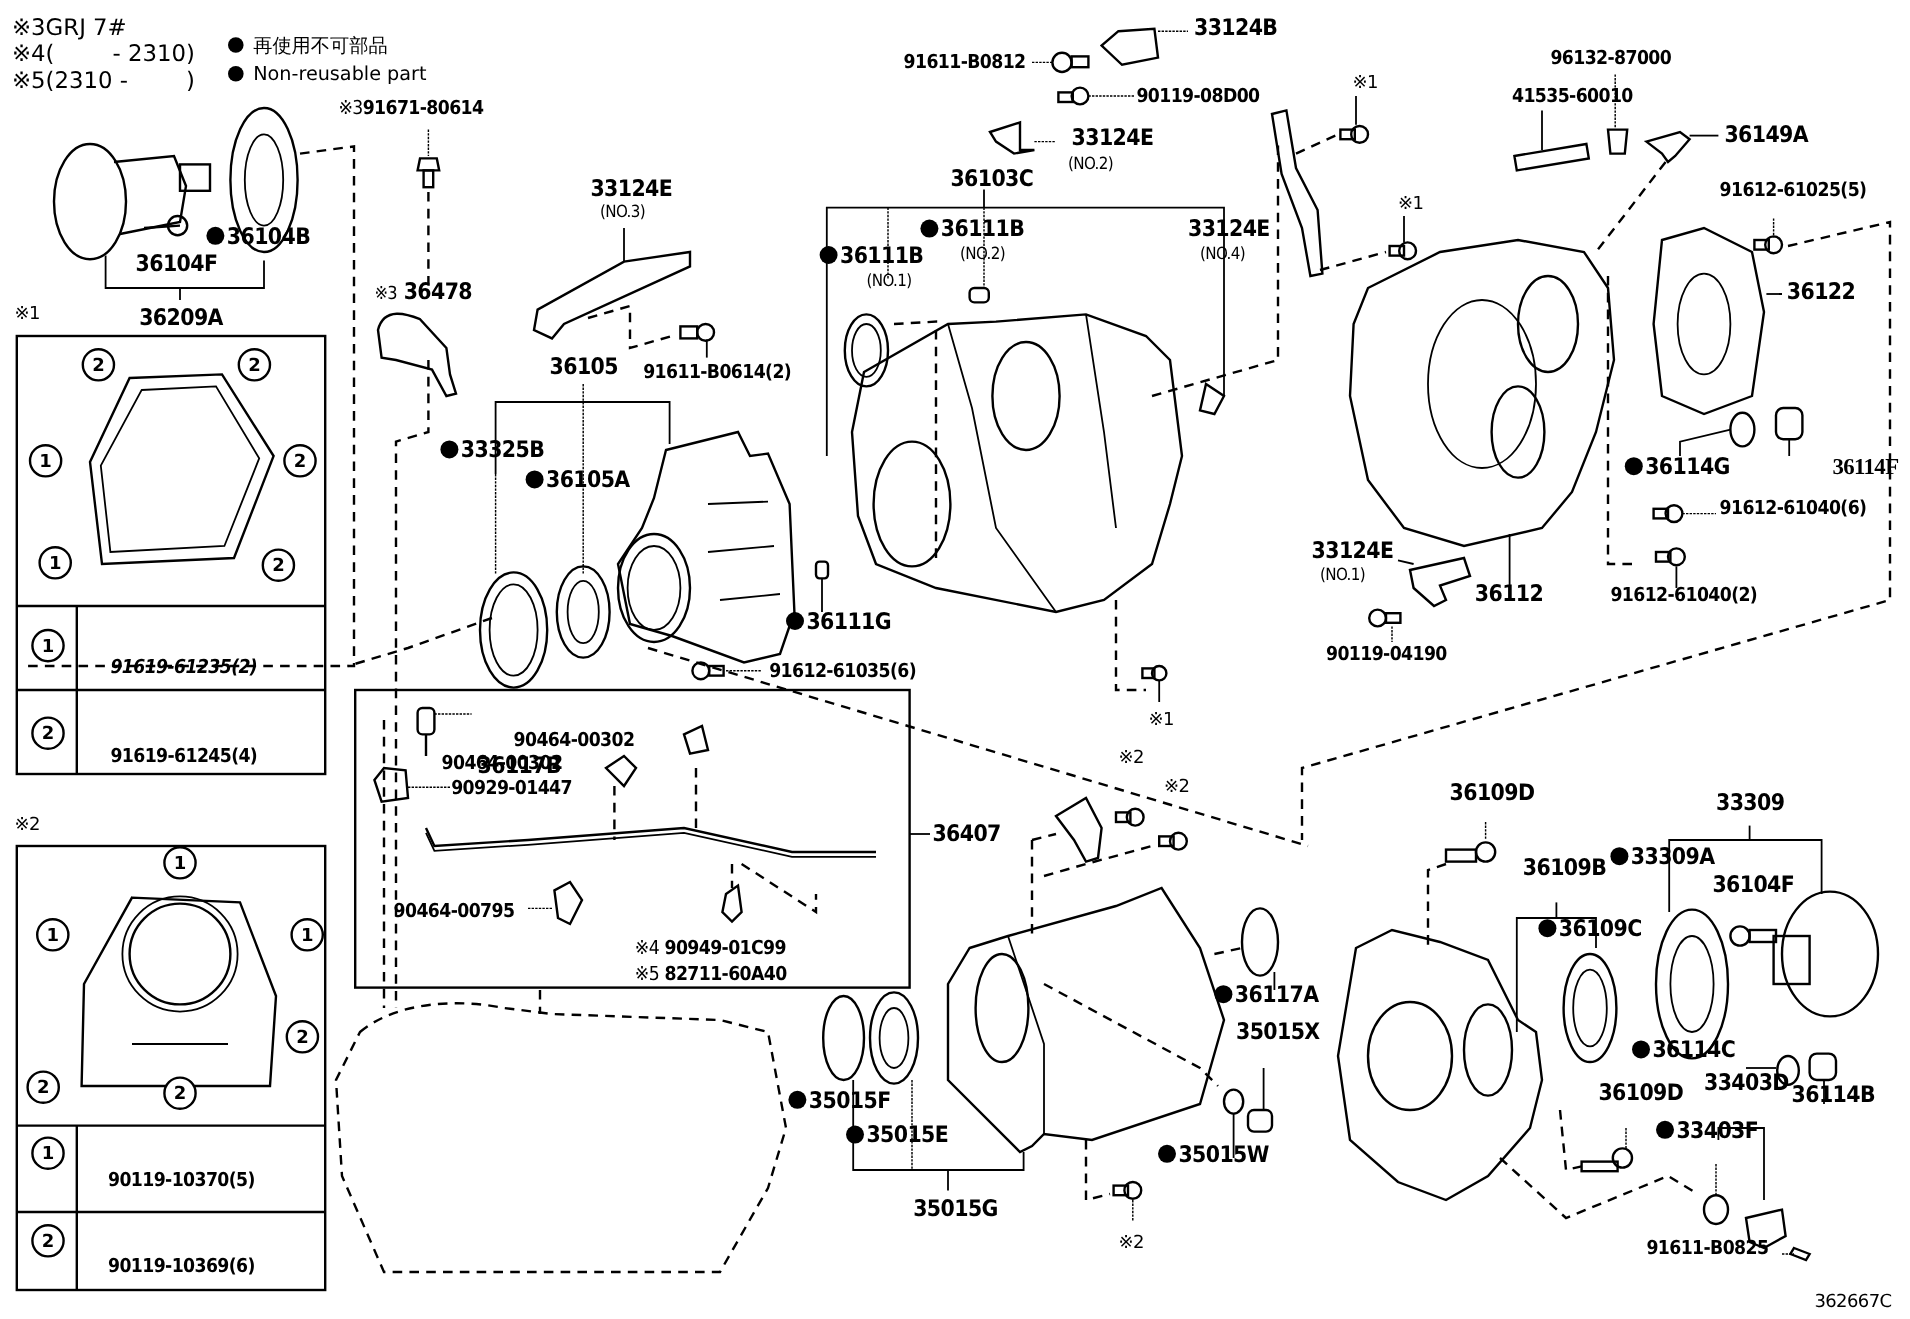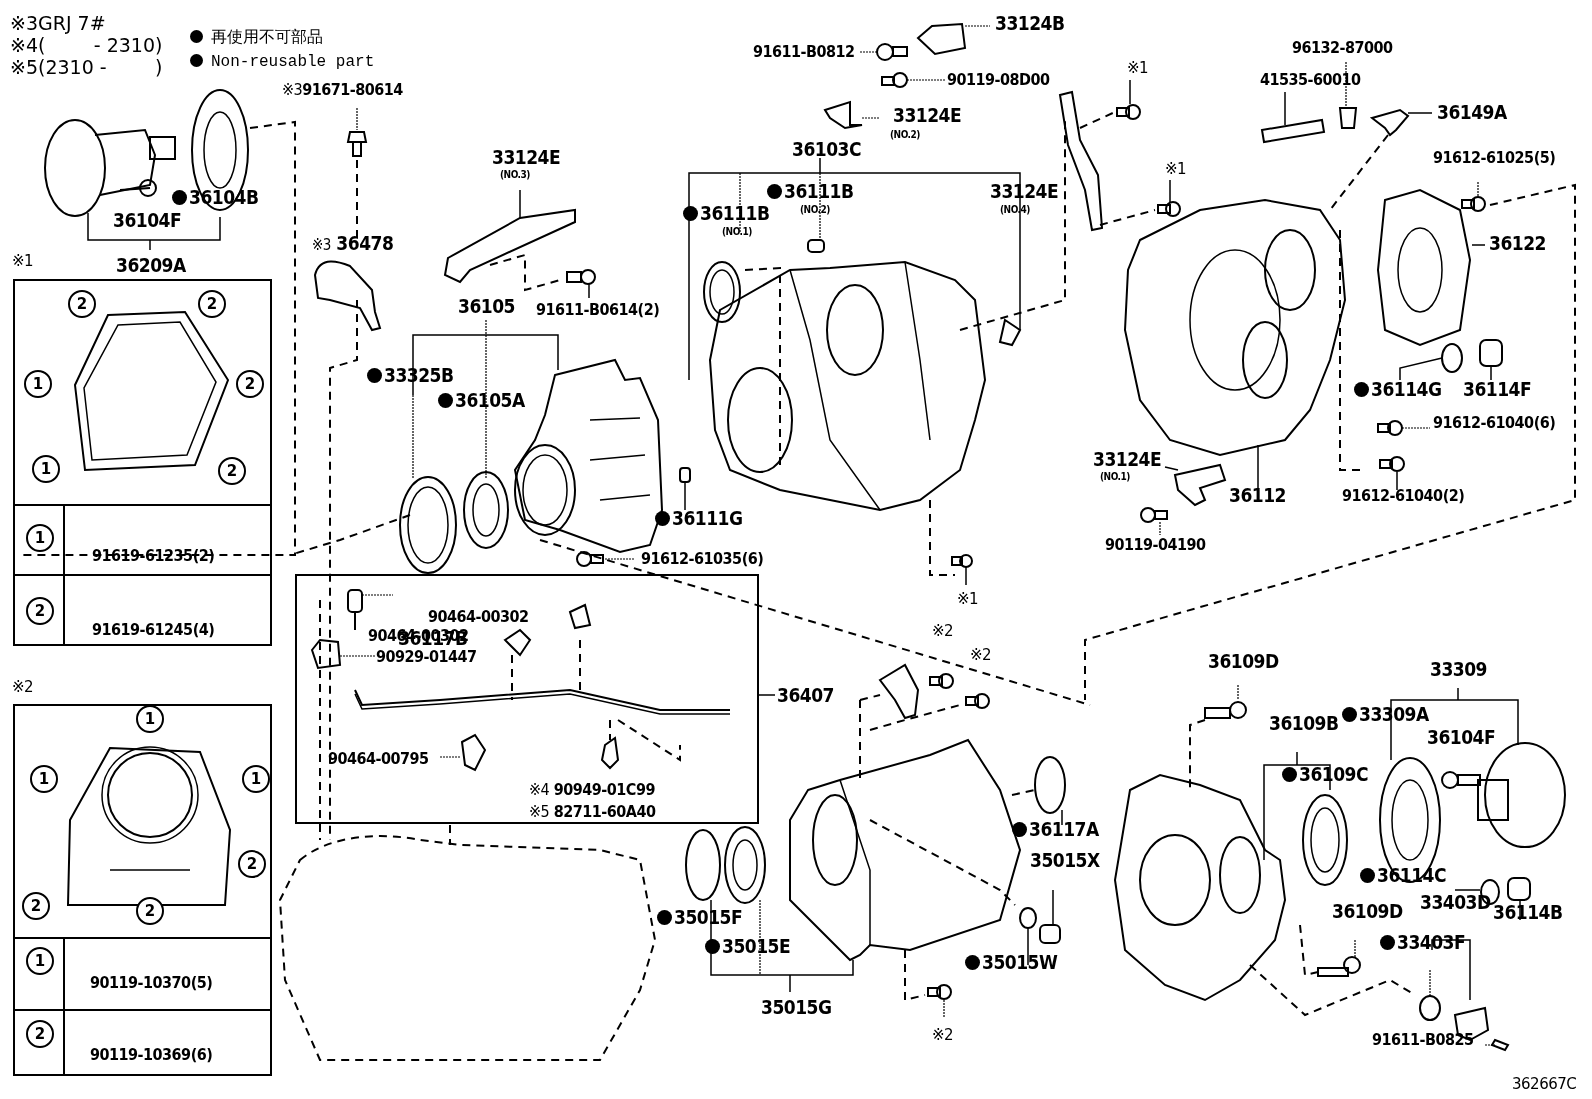--- a/index.html
+++ b/index.html
@@ -6,28 +6,28 @@
   body { width: 1592px; height: 1099px; position: relative; overflow: hidden;
          font-family: "DejaVu Sans", sans-serif; color: #000; }
   svg.art { position: absolute; left: 0; top: 0; width: 1592px; height: 1099px; }
   .ln { stroke: #000; stroke-width: 2; fill: none; }
   .lnt { stroke: #000; stroke-width: 1.5; fill: none; }
   .dash { stroke: #000; stroke-width: 2; fill: none; stroke-dasharray: 8 6; }
   .dot { stroke: #000; stroke-width: 1.2; fill: none; stroke-dasharray: 2 1; }
   .lbl { position: absolute; white-space: nowrap; font-family: "DejaVu Sans Condensed", "DejaVu Sans", sans-serif;
          font-weight: bold; font-size: 19px; letter-spacing: -0.5px; line-height: 1; }
   .lbl.sm { font-size: 16px; }
-  .lbl.xs { font-size: 10px; font-weight: bold; }
+  .lbl.xs { font-size: 14px; font-weight: normal; }
   .lbl.note { font-weight: normal; font-size: 15px; font-family: "DejaVu Sans", sans-serif; }
   .dotm { display: inline-block; width: 15px; height: 15px; border-radius: 50%; background: #000;
           vertical-align: -1px; margin-right: 2px; }
   .circ { position: absolute; width: 24px; height: 24px; border: 2px solid #000; border-radius: 50%;
           font-size: 15px; font-weight: bold; text-align: center; line-height: 24px; background: #fff; }
   .legend { position: absolute; left: 190px; top: 26px; font-size: 16px; line-height: 24px; }
-  .legend .row { white-space: nowrap; font-family: Liberation Mono, monospace; }
+  .legend .row { white-space: nowrap; }
   .legend .bul { display: inline-block; width: 13px; height: 13px; border-radius: 50%; background: #000;
                  margin-right: 8px; vertical-align: -1px; }
   .notes { position: absolute; left: 10px; top: 12px; font-size: 19px; line-height: 22px; }
 </style>
 </head>
 <body>
 
 <svg class="art" viewBox="0 0 1592 1099">
 
   <g>
@@ -378,21 +378,21 @@
 
 <div class="lbl note" style="left:12px; top:254px;">※1</div>
 <div class="lbl" style="left:116px; top:256px;">36209A</div>
 <div class="circ" style="left:68px; top:290px;">2</div>
 <div class="circ" style="left:198px; top:290px;">2</div>
 <div class="circ" style="left:24px; top:370px;">1</div>
 <div class="circ" style="left:236px; top:370px;">2</div>
 <div class="circ" style="left:32px; top:455px;">1</div>
 <div class="circ" style="left:218px; top:457px;">2</div>
 <div class="circ" style="left:26px; top:524px;">1</div>
-<div class="lbl sm" style="left:92px; top:548px;">91619-61235(2)</div>
+<div class="lbl sm" style="left:92px; top:548px;font-style:italic;">91619-61235(2)</div>
 <div class="circ" style="left:26px; top:597px;">2</div>
 <div class="lbl sm" style="left:92px; top:622px;">91619-61245(4)</div>
 
 <div class="lbl note" style="left:12px; top:680px;">※2</div>
 <div class="circ" style="left:136px; top:705px;">1</div>
 <div class="circ" style="left:30px; top:765px;">1</div>
 <div class="circ" style="left:242px; top:765px;">1</div>
 <div class="circ" style="left:238px; top:850px;">2</div>
 <div class="circ" style="left:22px; top:892px;">2</div>
 <div class="circ" style="left:136px; top:897px;">2</div>
@@ -431,21 +431,21 @@
 <div class="lbl note" style="left:1127px; top:61px;">※1</div>
 <div class="lbl note" style="left:1165px; top:162px;">※1</div>
 <div class="lbl note" style="left:957px; top:592px;">※1</div>
 
 <div class="lbl sm" style="left:1292px; top:40px;">96132-87000</div>
 <div class="lbl sm" style="left:1260px; top:72px;text-align:center;">41535-60010</div>
 <div class="lbl" style="left:1437px; top:103px;">36149A</div>
 <div class="lbl sm" style="left:1433px; top:150px;">91612-61025(5)</div>
 <div class="lbl" style="left:1489px; top:234px;">36122</div>
 <div class="lbl" style="left:1354px; top:380px;"><span class="dotm"></span><span>36114G</span></div>
-<div class="lbl" style="left:1463px; top:380px;">36114F</div>
+<div class="lbl" style="left:1527px; top:380px;font-family:Liberation Serif, serif;">36114F</div>
 <div class="lbl sm" style="left:1433px; top:415px;">91612-61040(6)</div>
 <div class="lbl sm" style="left:1342px; top:488px;">91612-61040(2)</div>
 <div class="lbl" style="left:1093px; top:450px;">33124E</div>
 <div class="lbl xs" style="left:1100px; top:472px;">(NO.1)</div>
 <div class="lbl" style="left:1229px; top:486px;">36112</div>
 <div class="lbl sm" style="left:1105px; top:537px;">90119-04190</div>
 
 <div class="lbl" style="left:398px; top:585px;margin-top:44px;">36117B</div>
 <div class="lbl sm" style="left:428px; top:609px;">90464-00302</div>
 <div class="lbl sm" style="left:368px; top:628px;">90464-00302</div>

